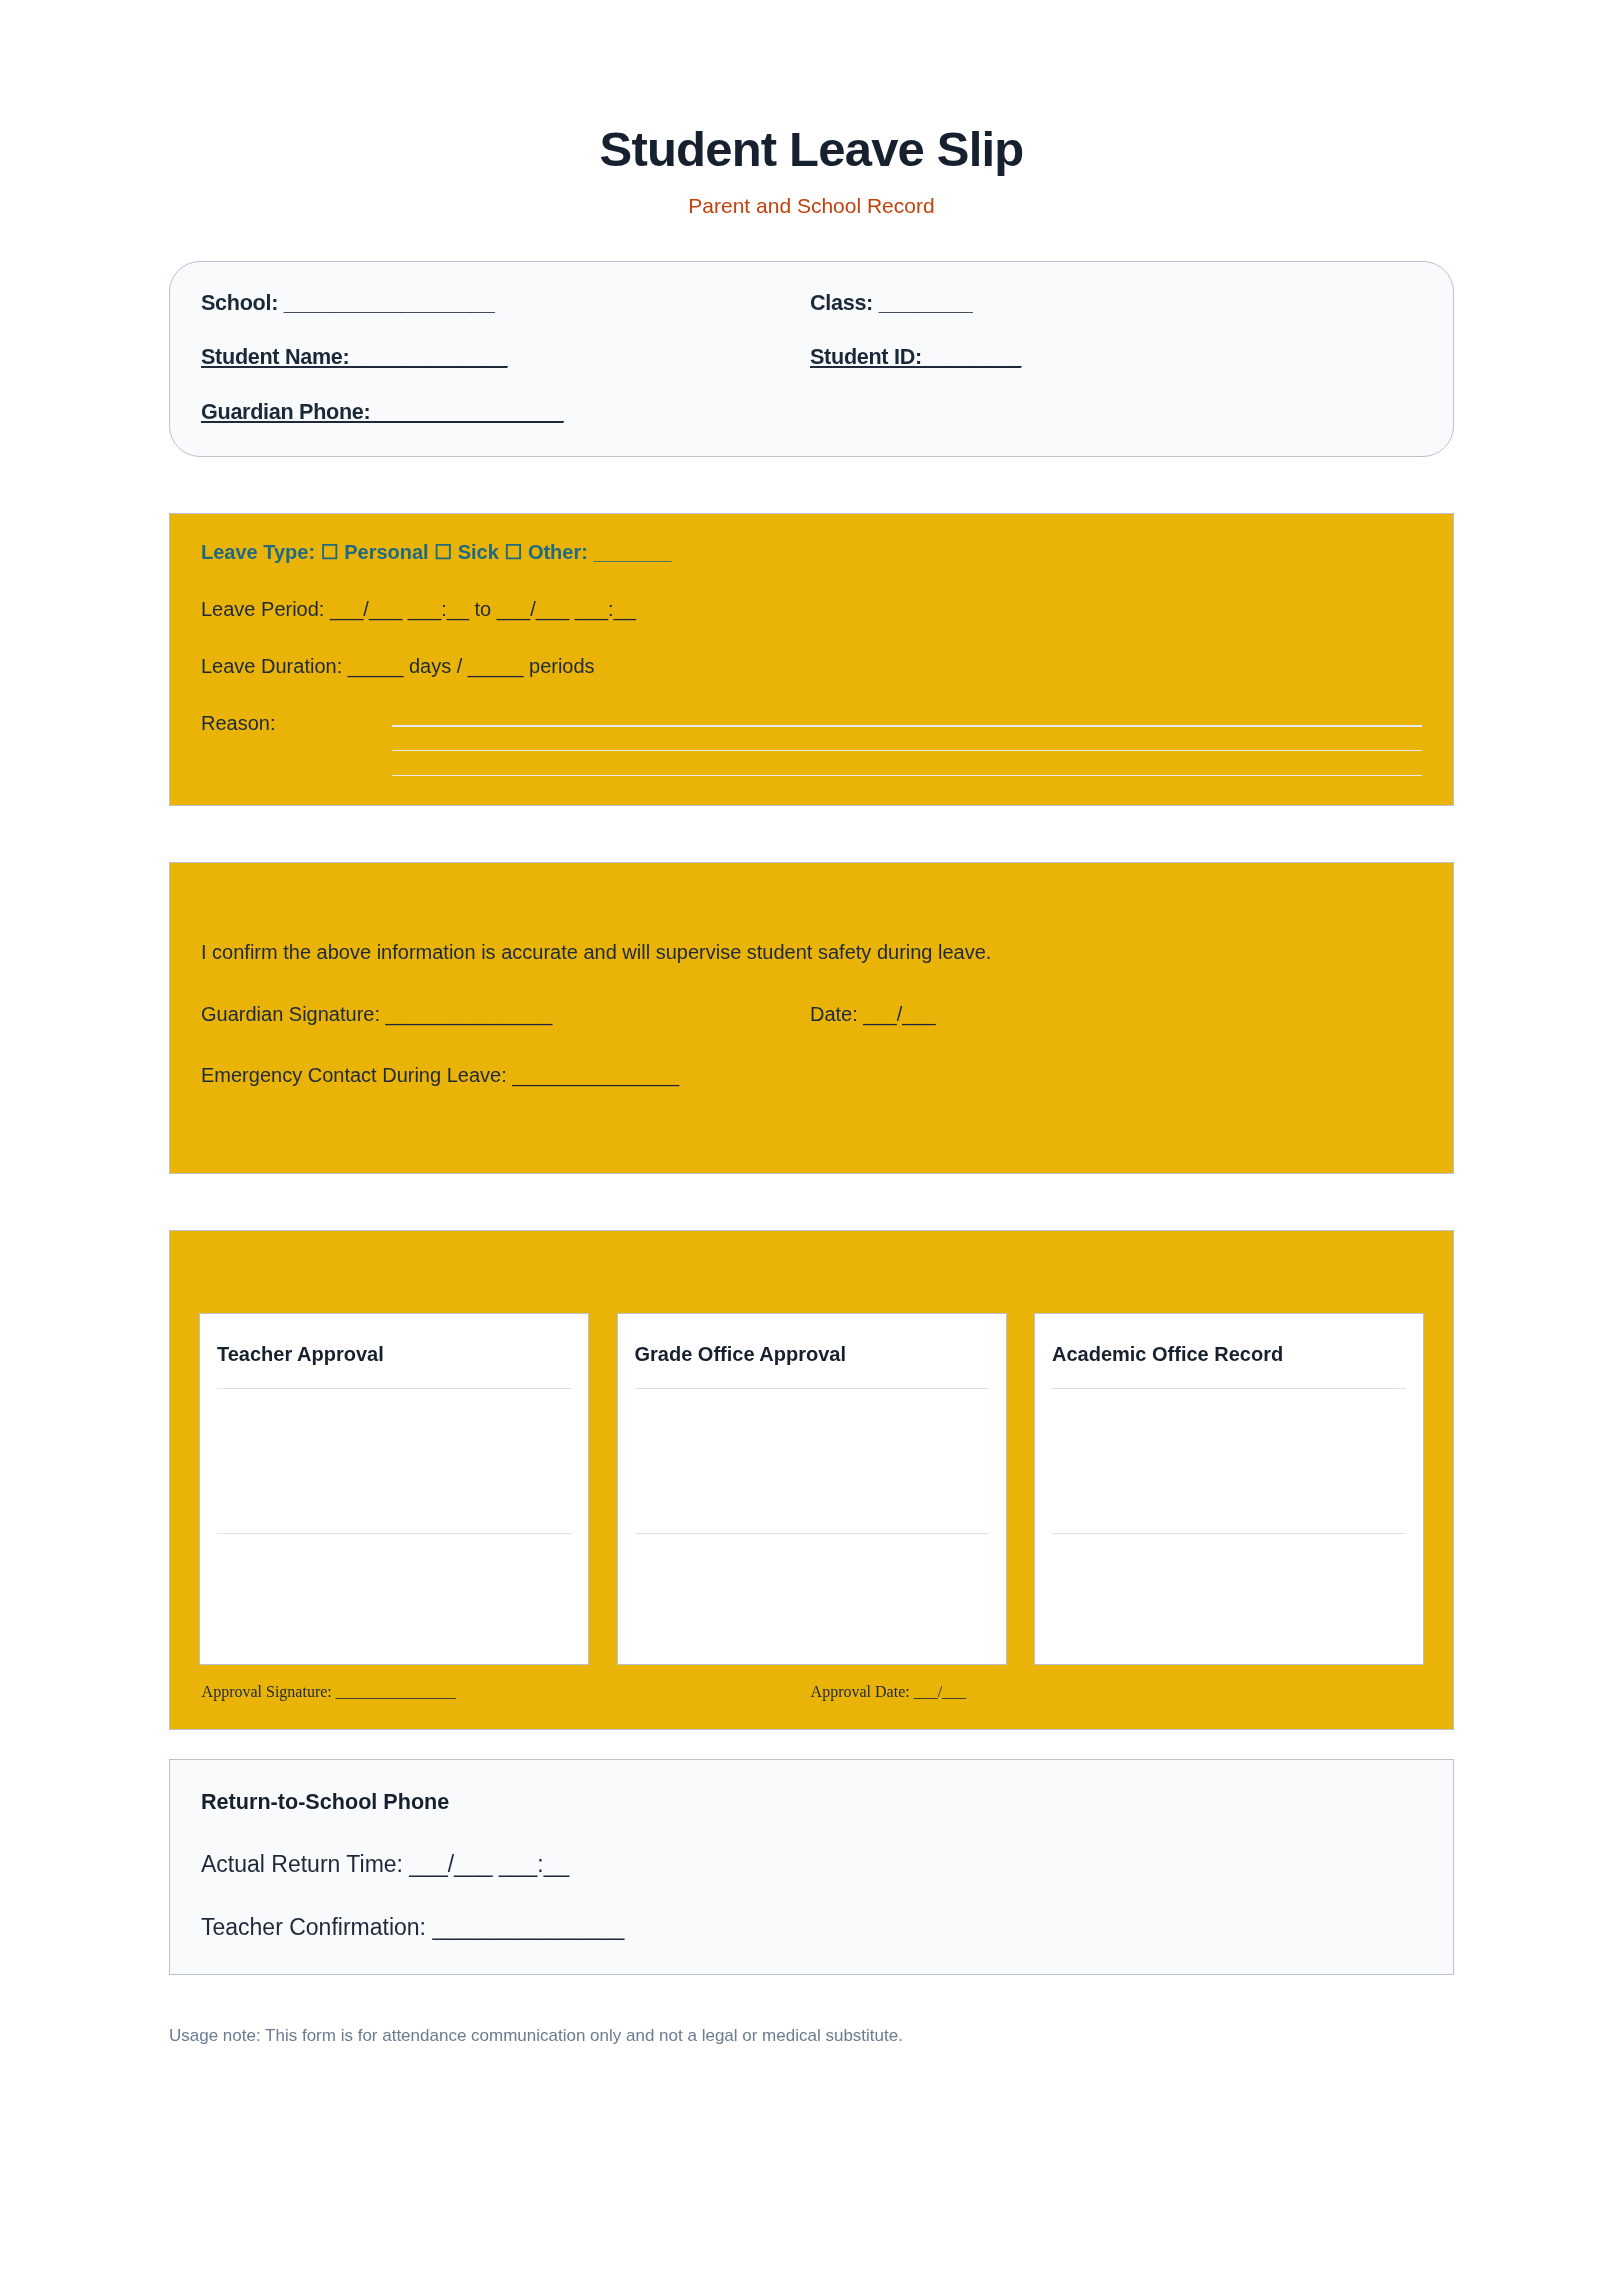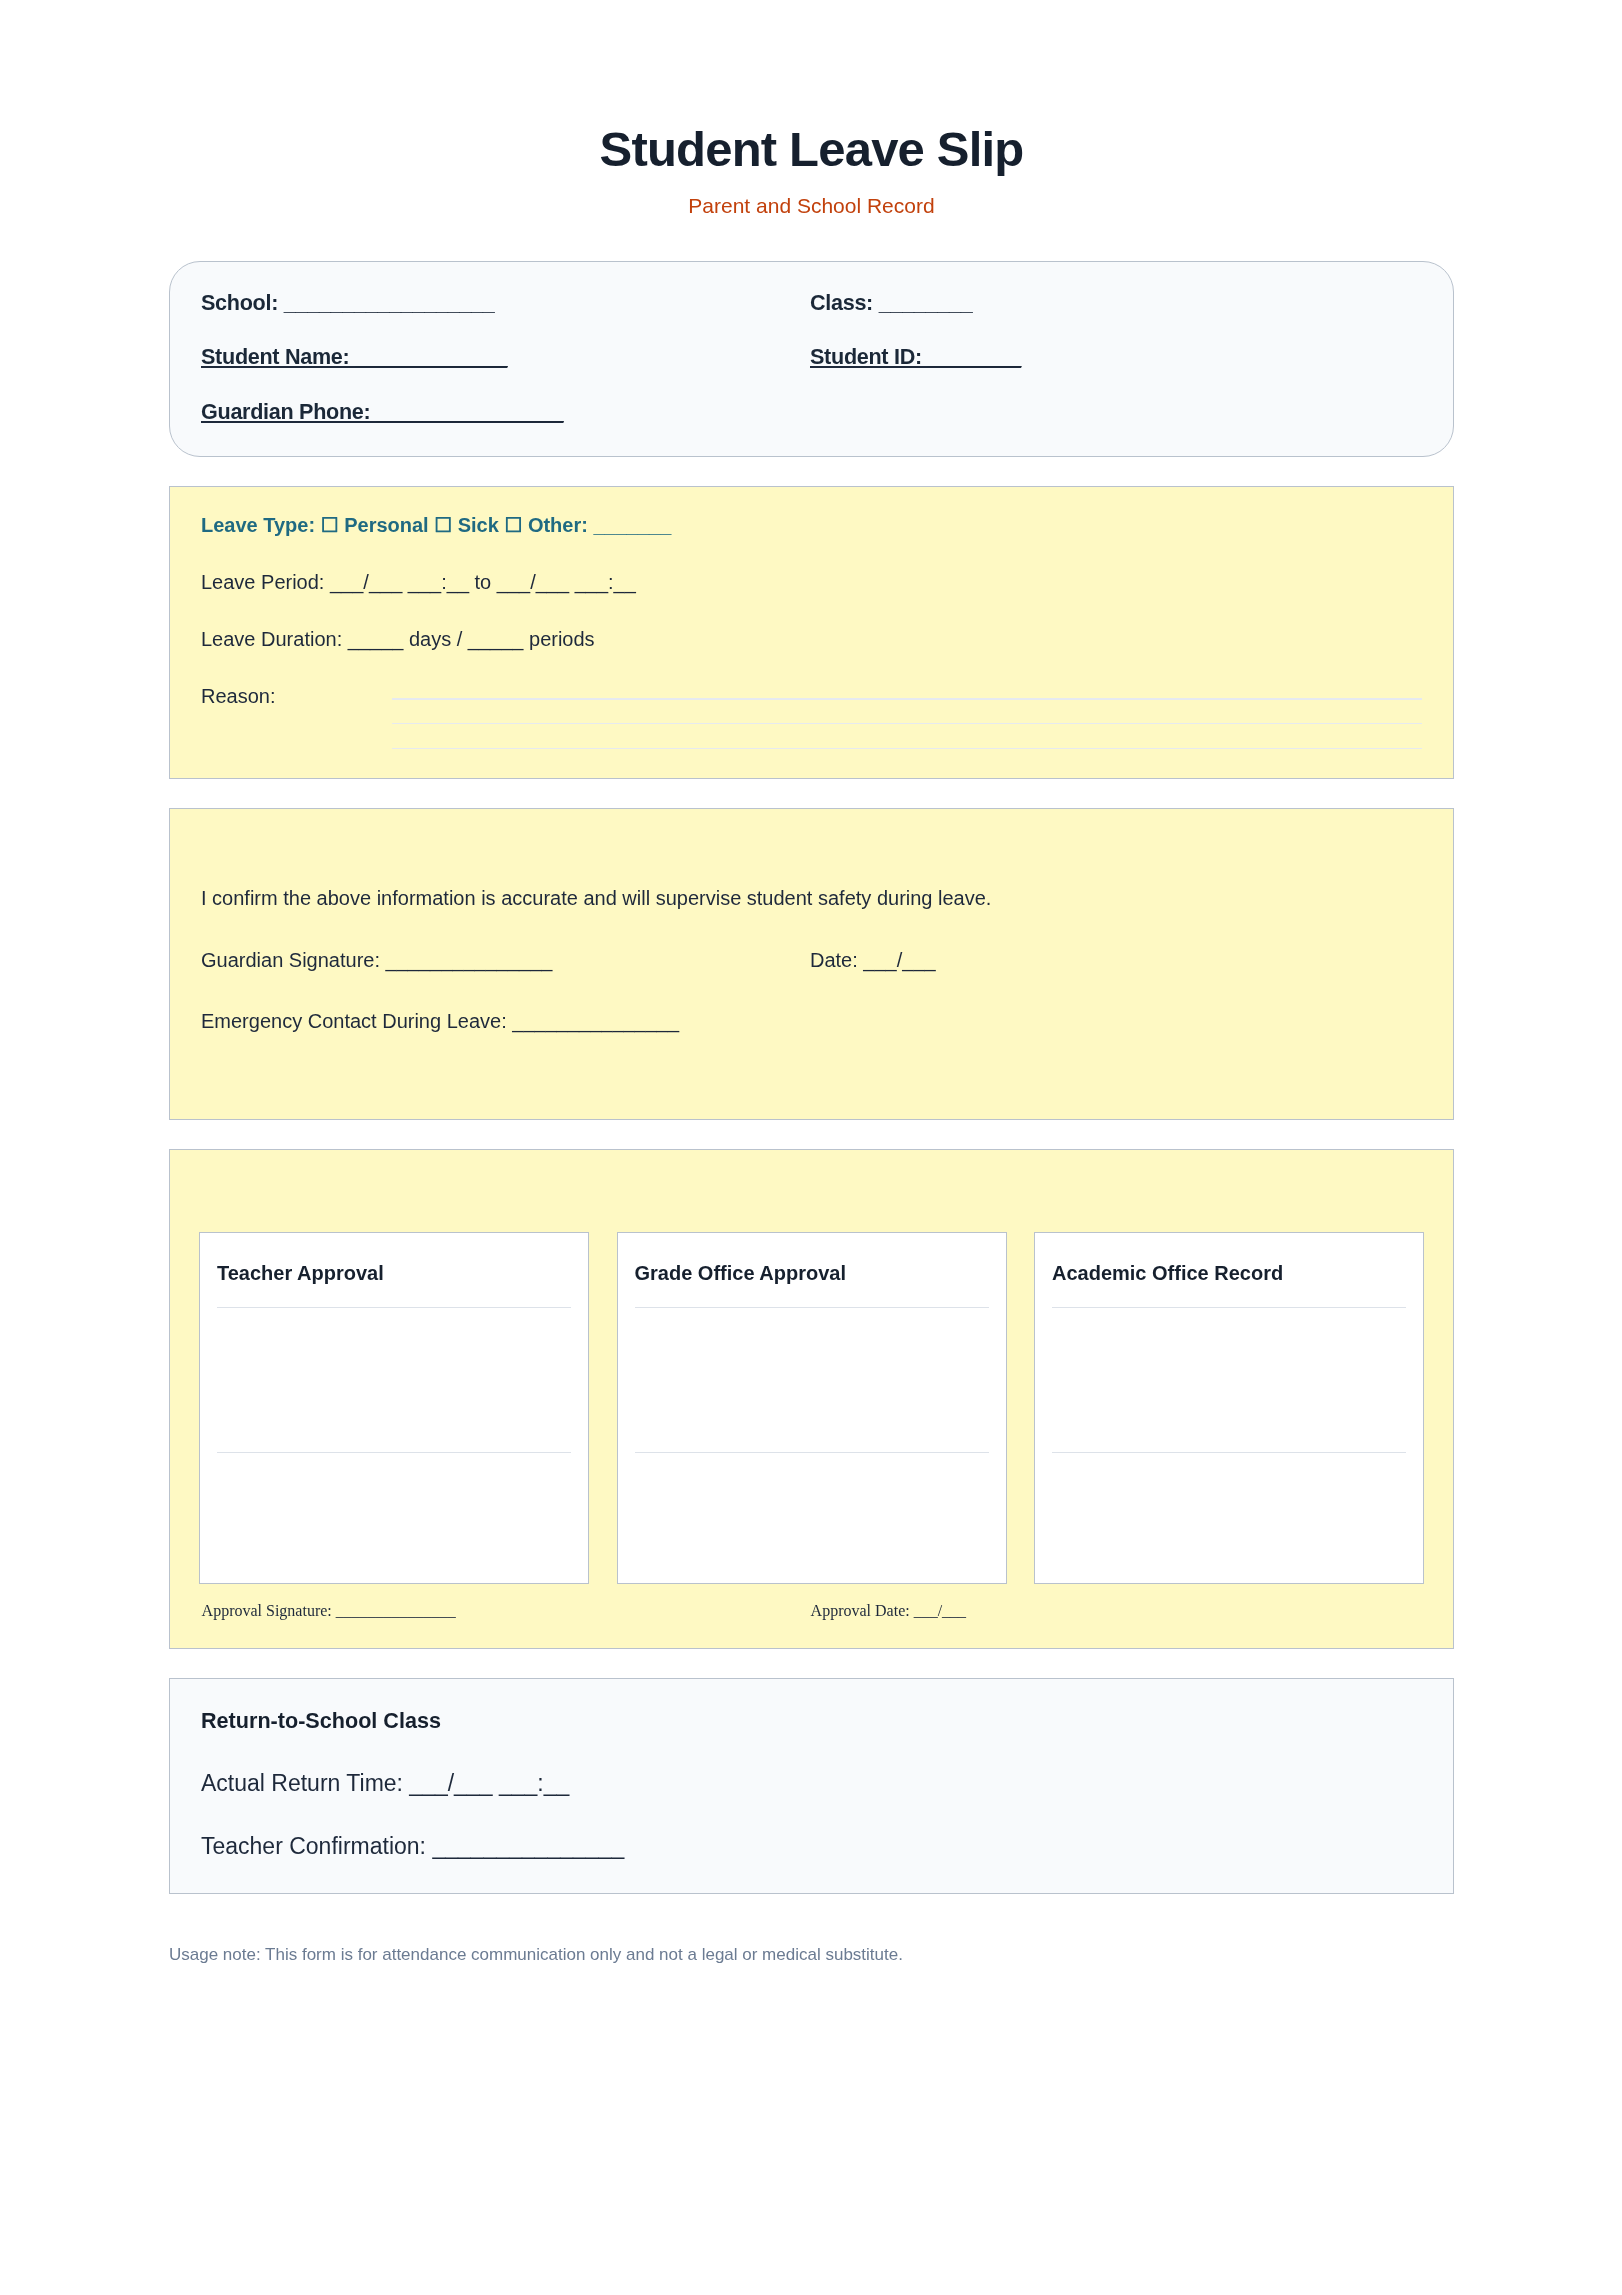--- a/index.html
+++ b/index.html
@@ -48,21 +48,22 @@
   
   .section {
     box-sizing: border-box;
     border: 1.3px solid #b9c2cd;
     width: 100%;
   }
   .section.tinted {
     background: #f8fafc;
   }
   .section.plain {
-    background: #fef9c3;
+    background: #eab308;
+    margin-top: 27px;
   }
 
   .sec-gap { height: 29px; }
 
   
   .info-sec {
     padding: 27.5px 31px 30px 31px;
     border-radius: 31px;
   }
   .info-row {
@@ -308,21 +309,21 @@
     </div>
     <div class="approval-foot">
       <span class="col-a">Approval Signature: _______________</span>
       <span class="col-b">Approval Date: ___/___</span>
     </div>
   </div>
 
   <div class="sec-gap"></div>
 
   <div class="section tinted return-sec">
-    <div class="return-title">Return-to-School Class</div>
+    <div class="return-title">Return-to-School Phone</div>
     <div class="return-line">Actual Return Time: ___/___ ___:__</div>
     <div class="return-line">Teacher Confirmation: _______________</div>
   </div>
 
   <div class="footer-note">Usage note: This form is for attendance communication only and not a legal or medical substitute.</div>
 
 </div>
 
 
 </body></html>

